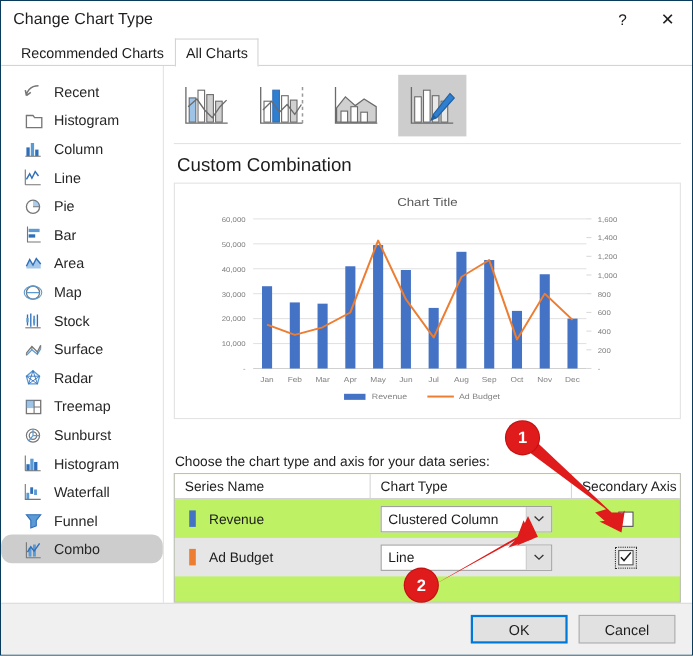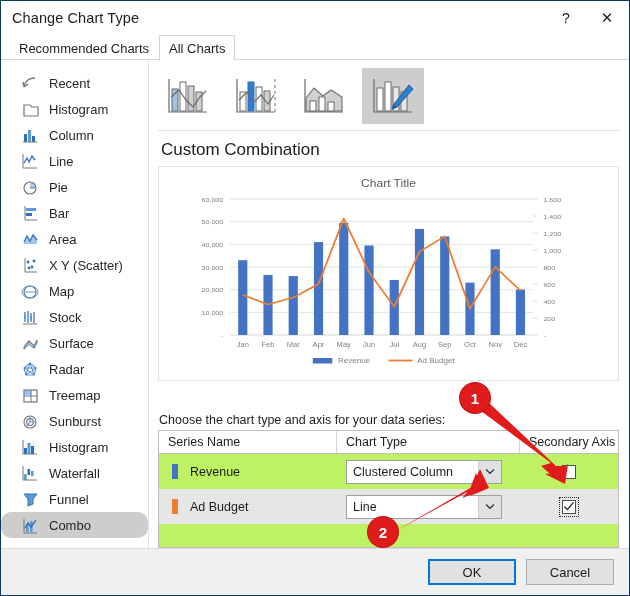--- a/index.html
+++ b/index.html
@@ -398,32 +398,20 @@
           <span class="side-label">Bar</span>
         </div>
         <div class="side-item">
           <span class="side-ico">
             <svg width="18" height="20" viewBox="0 0 18 20">
               <path d="M3 13 L6 7 L9 12 L12 6 L16 11 L16 15 L3 15 Z" fill="#5b9bd5" opacity=".55"></path>
               <path d="M3 13 L6 7 L9 12 L12 6 L16 11" stroke="#2f6fba" fill="none" stroke-width="1.3"></path>
             </svg>
           </span>
           <span class="side-label">Area</span>
-        </div>
-        <div class="side-item">
-          <span class="side-ico">
-            <svg width="18" height="20" viewBox="0 0 18 20">
-              <path d="M4 3 v14 h12" stroke="#767676" stroke-width="1" fill="none"></path>
-              <circle cx="7" cy="7" r="1.4" fill="#2f6fba"></circle>
-              <circle cx="11" cy="12" r="1.4" fill="#2f6fba"></circle>
-              <circle cx="13" cy="6" r="1.4" fill="#2f6fba"></circle>
-              <circle cx="8" cy="13" r="1.4" fill="#2f6fba"></circle>
-            </svg>
-          </span>
-          <span class="side-label">X Y (Scatter)</span>
         </div>
         <div class="side-item">
           <span class="side-ico">
             <svg width="18" height="20" viewBox="0 0 18 20">
               <circle cx="9" cy="11" r="6" stroke="#767676" fill="none" stroke-width="1.2"></circle>
               <path d="M3 11 h12 M9 5 a8 6 0 0 1 0 12 a8 6 0 0 1 0 -12" stroke="#5b9bd5" fill="none" stroke-width="1"></path>
             </svg>
           </span>
           <span class="side-label">Map</span>
         </div>

